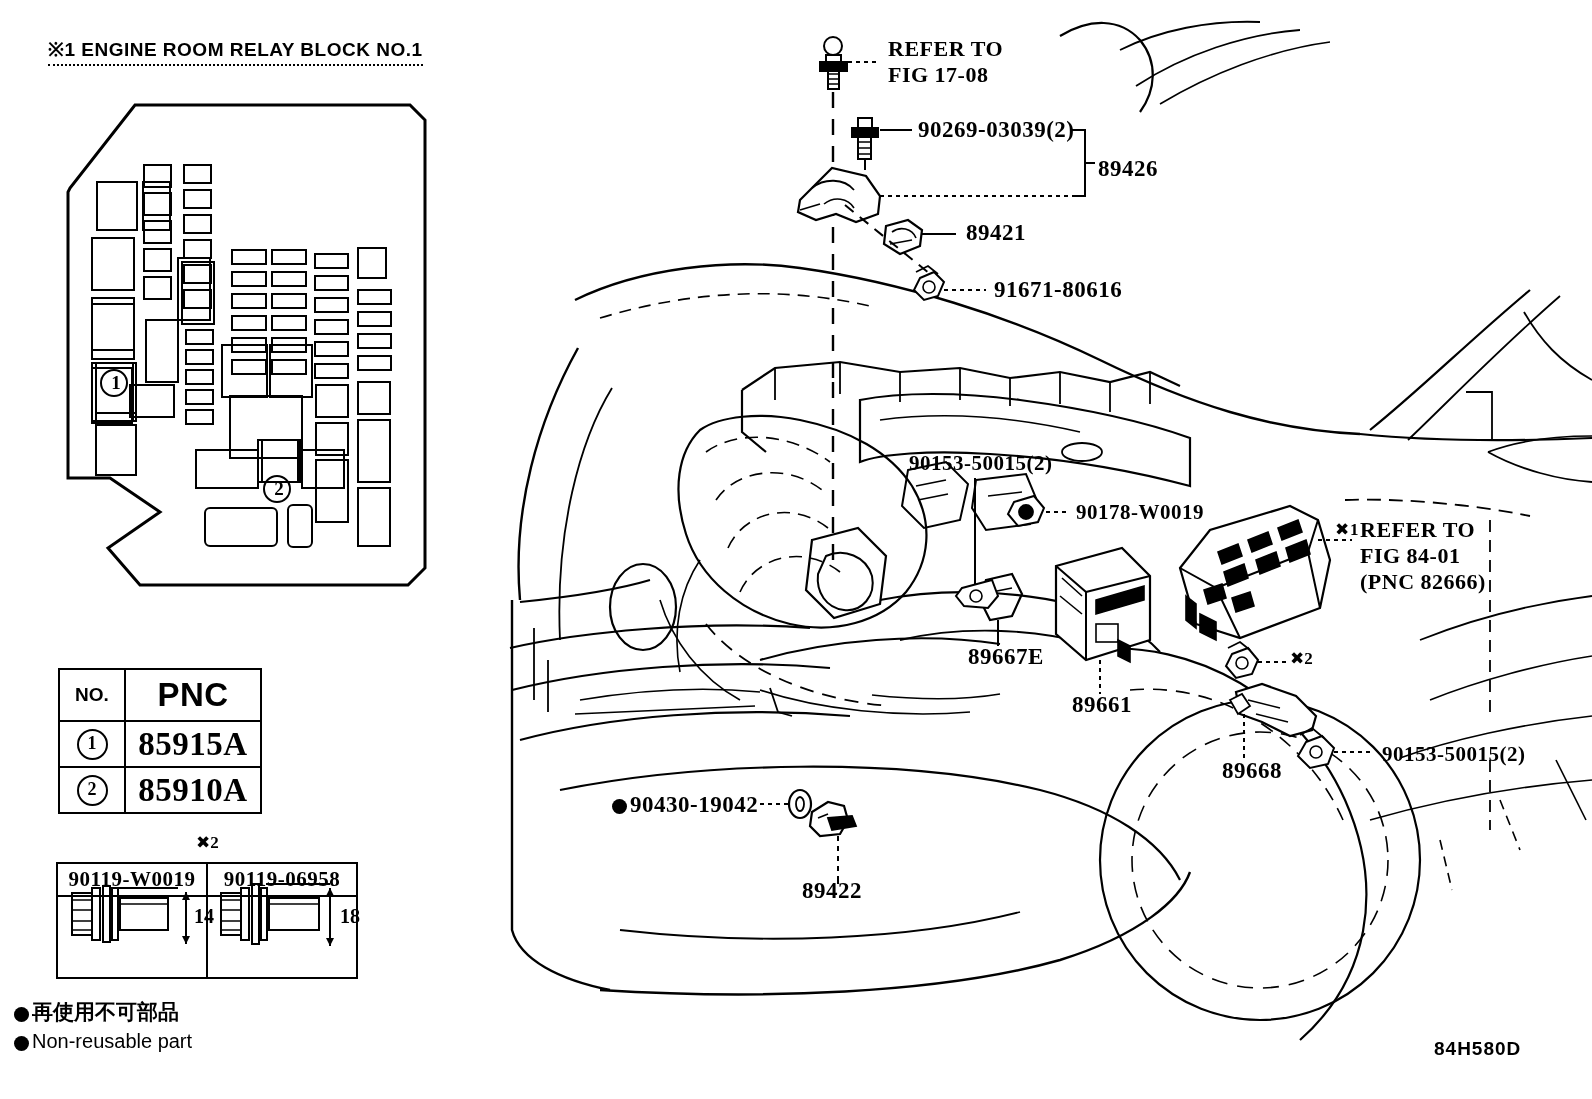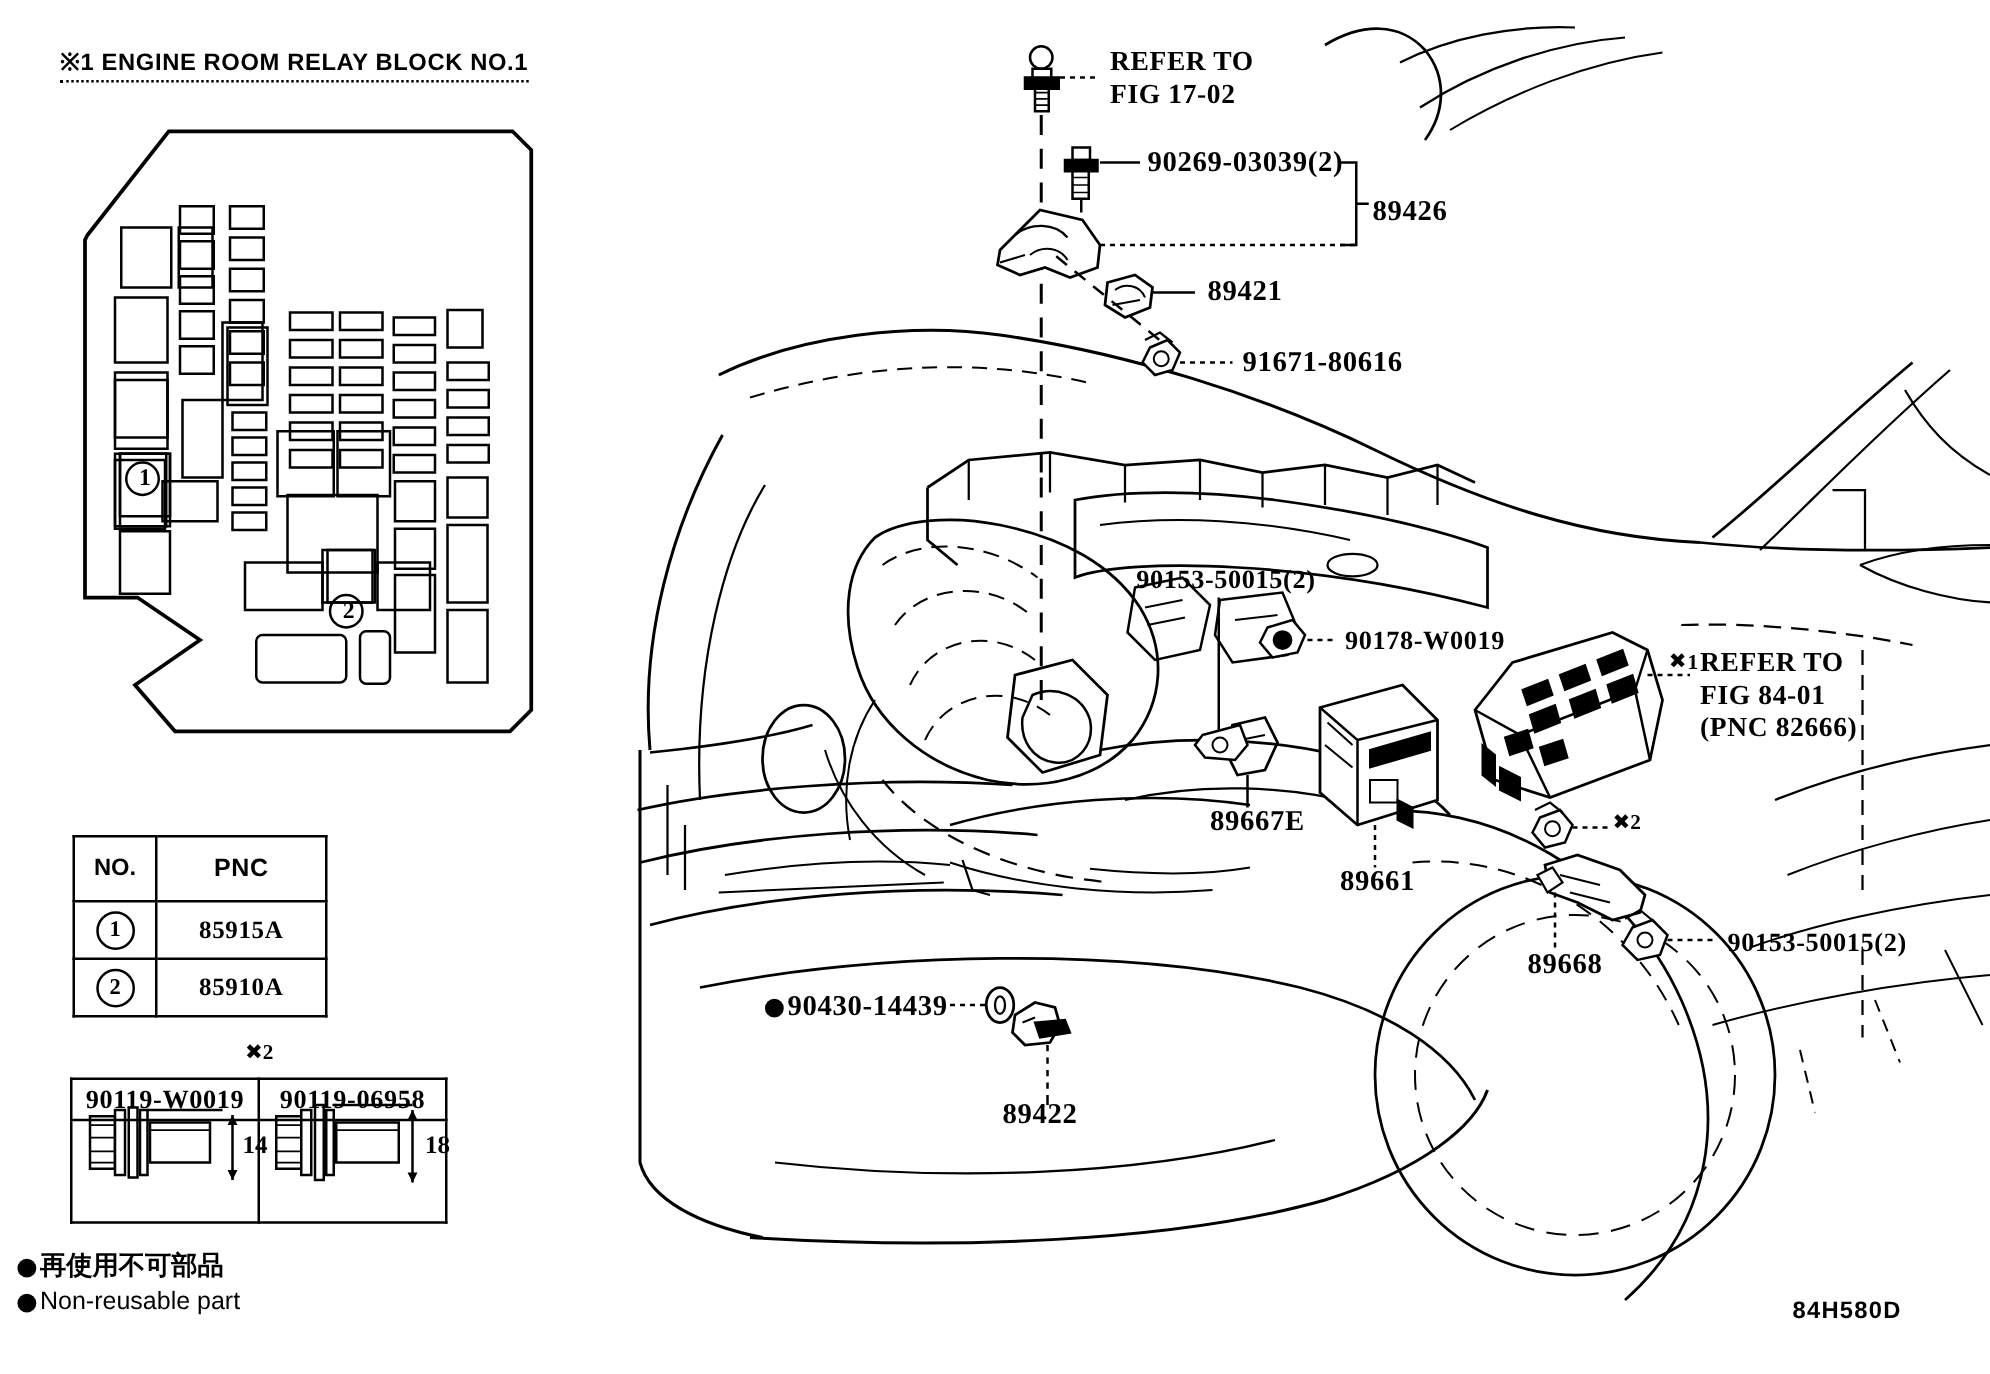--- a/index.html
+++ b/index.html
@@ -108,21 +108,21 @@
   }
   .pnc-th {
     font-family: "Liberation Sans", sans-serif !important;
     font-size: 19px;
     padding: 4px 8px;
     margin-top: 14px;
   }
   .pnc-no { width: 48px; height: 42px; }
   .pnc-val {
     width: 118px; height: 42px;
-    font-size: 20px;
+    font-size: 33px;
     letter-spacing: 0.5px;
   }
   .circnum {
     display: inline-block;
     width: 27px; height: 27px;
     border: 2px solid #000;
     border-radius: 50%;
     line-height: 25px;
     text-align: center;
     font-family: "Liberation Serif", serif;
@@ -614,21 +614,21 @@
     </g>
   </svg>
 
   <div class="abs" style="left:106px; top:372px; width:20px; text-align:center;
        font-family:'Liberation Serif',serif; font-weight:bold; font-size:19px;">1</div>
   <div class="abs" style="left:269px; top:478px; width:20px; text-align:center;
        font-family:'Liberation Serif',serif; font-weight:bold; font-size:19px;">2</div>
 
   <div class="abs refer" style="left:888px; top:36px;">
     <div>REFER TO</div>
-    <div>FIG 17-02</div>
+    <div>FIG 17-08</div>
   </div>
 
   <div class="abs pn" style="left:918px; top:117px;">90269-03039(2)</div>
 
   <div class="abs pn" style="left:1098px; top:156px;text-align:right;">89426</div>
 
   <div class="abs pn" style="left:966px; top:220px;">89421</div>
 
   <div class="abs pn" style="left:994px; top:277px;">91671-80616</div>
 
@@ -652,21 +652,21 @@
 
   <div class="abs" style="left:1290px; top:648px;">
     <span class="kome">✖</span><span class="kome-num">2</span>
   </div>
 
   <div class="abs pn" style="left:1222px; top:758px;">89668</div>
 
   <div class="abs pn-sm" style="left:1382px; top:742px;">90153-50015(2)</div>
 
   <div class="abs pn" style="left:612px; top:792px;">
-    <span class="dot"></span><span>90430-14439</span>
+    <span class="dot"></span><span>90430-19042</span>
   </div>
 
   <div class="abs pn" style="left:802px; top:878px;">89422</div>
 
   <div class="abs" style="left:58px; top:668px;">
     <table class="pnc-table">
       <tbody>
           <tr>
         <th class="pnc-th pnc-no">NO.</th>
         <th class="pnc-th pnc-val">PNC</th>

